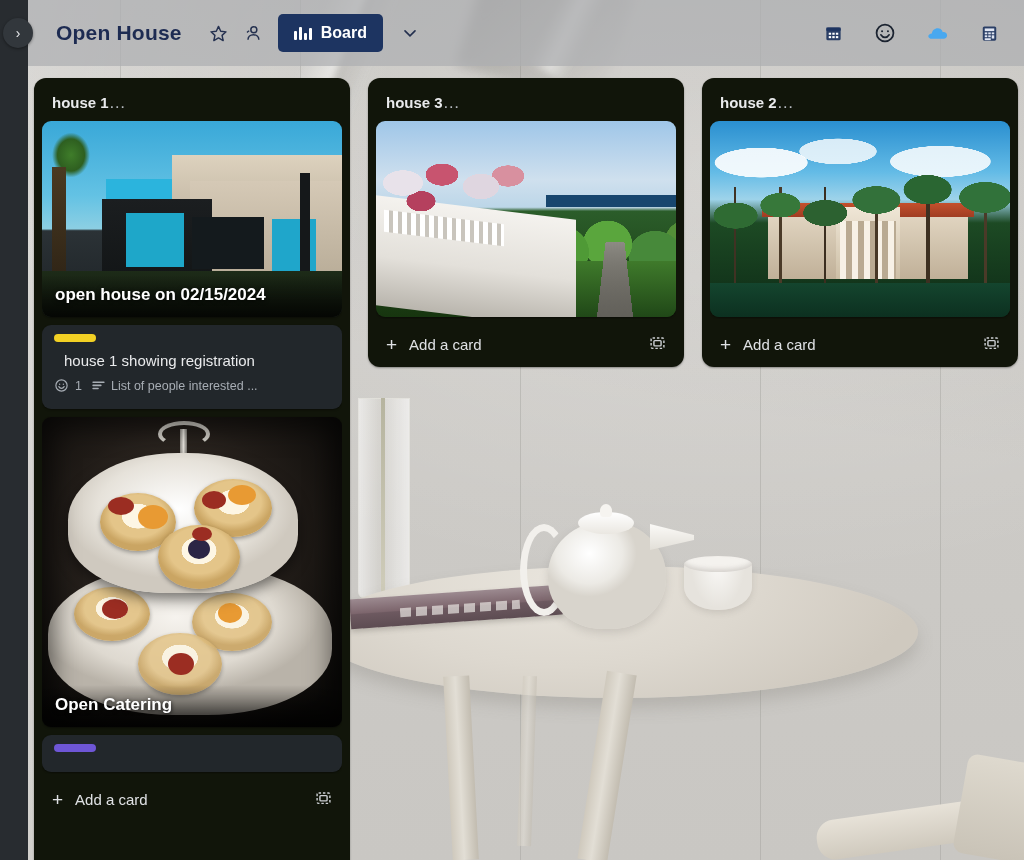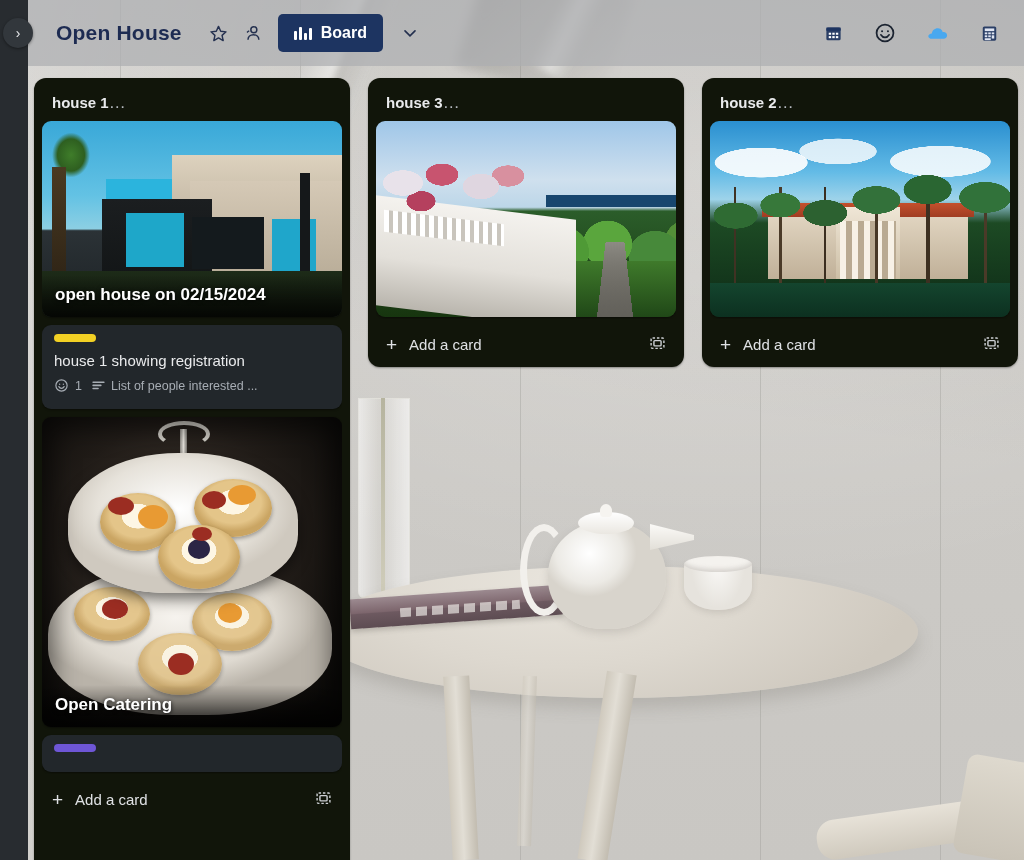--- a/index.html
+++ b/index.html
@@ -213,21 +213,21 @@
   }
   .card-cover.short { height: 196px; }
   .card-cover.catering { height: 310px; }
 
   
   .card {
     background: #22272b; border-radius: 9px; padding: 9px 12px 11px 12px;
     cursor: pointer; box-shadow: 0 1px 2px rgba(0,0,0,.4);
   }
   .label-chip { width: 42px; height: 8px; border-radius: 5px; margin-bottom: 9px; }
-  .card-title { color: #e9eaec; font-size: 15px; line-height: 19px; margin-bottom: 8px; }
+  .card-title { color: #e9eaec; font-size: 15px; line-height: 19px; margin-bottom: 8px; margin-left: 10px; }
   .badges { display: flex; align-items: center; gap: 10px; color: #a7adb4; font-size: 12.5px; margin-bottom: 5px; }
   .badge { display: flex; align-items: center; gap: 6px; }
   .badge svg { display: block; }
   .badge-text { white-space: nowrap; overflow: hidden; text-overflow: ellipsis; max-width: 180px; }
 
   
   .list-footer {
     display: flex; align-items: center; gap: 12px;
     padding: 12px 10px 13px 10px; margin-top: 4px;
     color: #dfe1e4; font-size: 15px; cursor: pointer;

